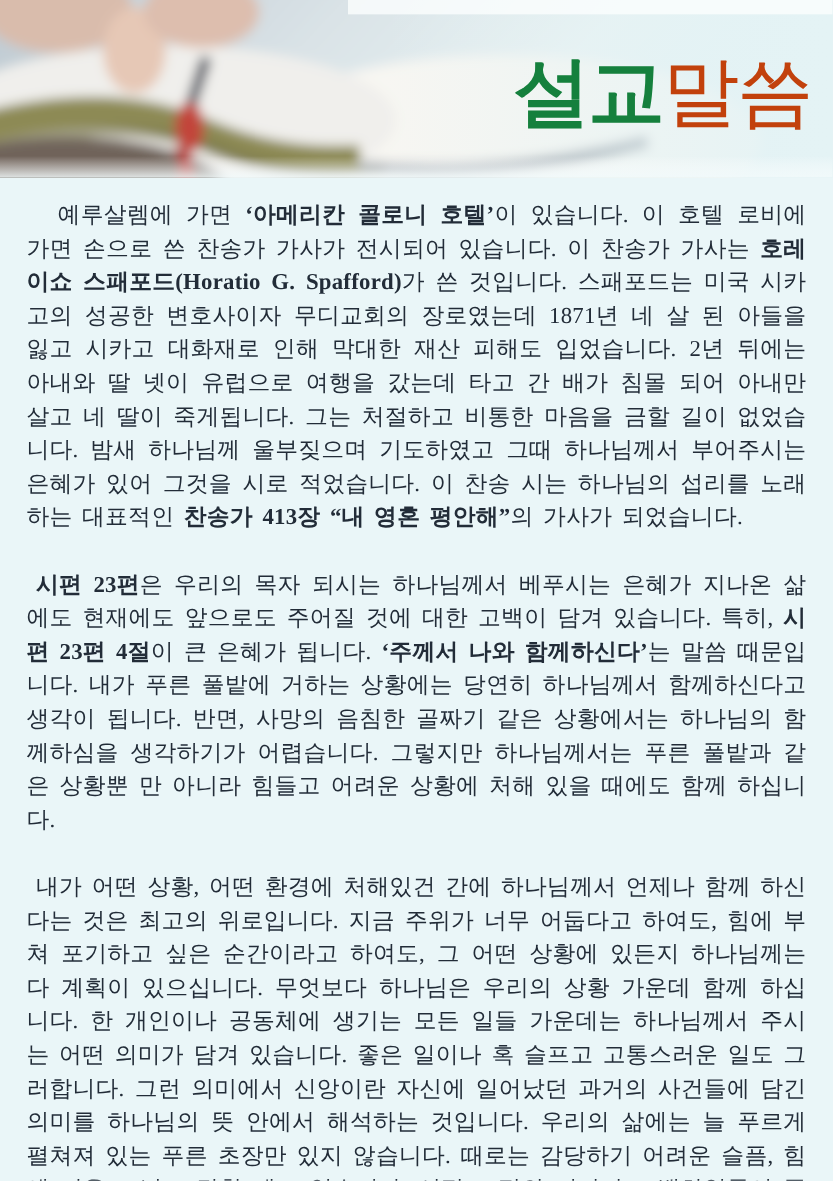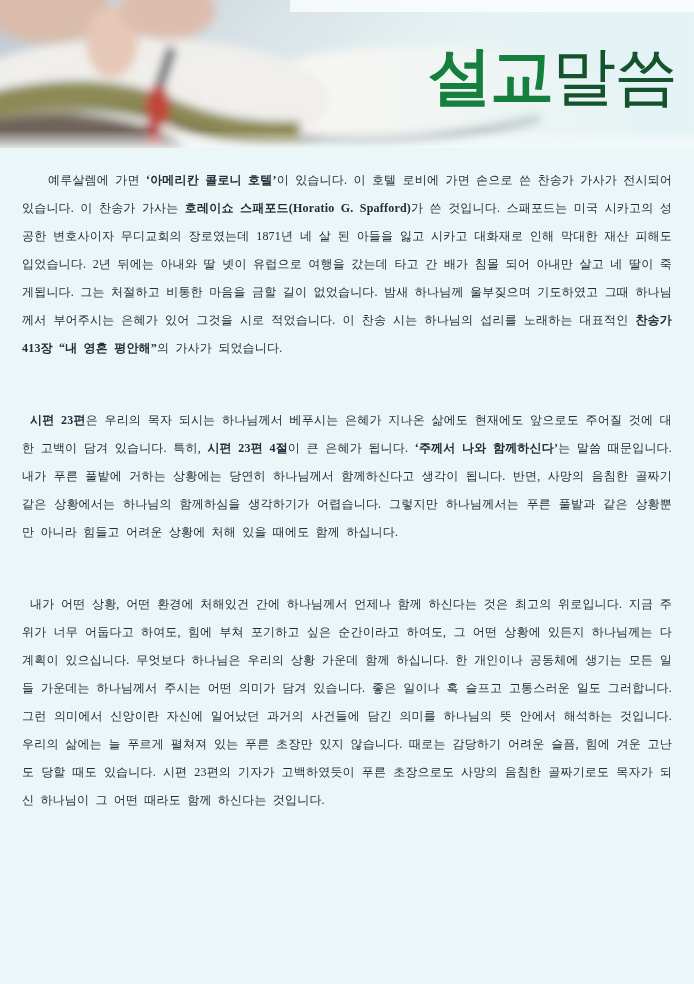--- a/index.html
+++ b/index.html
@@ -34,27 +34,27 @@
     white-space: nowrap;
   }
   .title .t-bold  { font-weight: 800; }
   .title .t-light { font-weight: 500; }
   
   .article {
     padding: 18px 22px 0 22px;
   }
   .para {
     margin: 0;
-    font-size: 12px;
+    font-size: 19px;
     line-height: 28px;
     text-align: justify;
     word-spacing: 3px;
     letter-spacing: 0.2px;
   }
-  .para.gap { margin-top: 44px; font-family: Liberation Serif, serif; }
+  .para.gap { margin-top: 28px; font-family: Liberation Serif, serif; }
   .para .b { font-weight: 700; }
 </style>
 </head>
 <body style="background: rgb(234, 246, 248); color: rgb(34, 44, 56);">
 
 <header class="banner">
 
   <svg width="694" height="148" viewBox="0 0 694 148" preserveAspectRatio="none" aria-hidden="true">
     <defs>
       <linearGradient id="photoBase" x1="0" y1="0" x2="1" y2="0.25">
@@ -100,21 +100,21 @@
       <ellipse cx="158" cy="106" rx="12" ry="21" fill="#c2453a"></ellipse>
       <path d="M 150 122 Q 160 140 152 156" stroke="#b8433f" stroke-width="11" fill="none"></path>
     </g>
 
     <rect x="320" y="0" width="374" height="148" fill="url(#rightFade)"></rect>
     <rect x="290" y="0" width="404" height="12" fill="#fbfefe" opacity="0.8"></rect>
     <rect x="0" y="130" width="694" height="18" fill="url(#bottomFade)"></rect>
   </svg>
 
   <div class="title">
-    <span class="t-bold" style="color: #15803d;">설교</span><span class="t-light" style="color: #14532d;">말씀</span>
+    <span class="t-bold" style="color: #15803d;">설교</span><span class="t-light" style="color: #c2410c;">말씀</span>
   </div>
 </header>
 
 <main class="article">
     <p class="para" style="text-indent: 26px;"><span>예루살렘에 가면 </span><span class="b">‘아메리칸 콜로니 호텔’</span><span>이 있습니다. 이 호텔 로비에 가면 손으로 쓴 찬송가 가사가 전시되어 있습니다. 이 찬송가 가사는 </span><span class="b">호레이쇼 스패포드(Horatio G. Spafford)</span><span>가 쓴 것입니다. 스패포드는 미국 시카고의 성공한 변호사이자 무디교회의 장로였는데 1871년 네 살 된 아들을 잃고 시카고 대화재로 인해 막대한 재산 피해도 입었습니다. 2년 뒤에는 아내와 딸 넷이 유럽으로 여행을 갔는데 타고 간 배가 침몰 되어 아내만 살고 네 딸이 죽게됩니다. 그는 처절하고 비통한 마음을 금할 길이 없었습니다. 밤새 하나님께 울부짖으며 기도하였고 그때 하나님께서 부어주시는 은혜가 있어 그것을 시로 적었습니다. 이 찬송 시는 하나님의 섭리를 노래하는 대표적인 </span><span class="b">찬송가 413장 “내 영혼 평안해”</span><span>의 가사가 되었습니다.</span></p>
     <p class="para gap" style="text-indent: 8px;"><span class="b">시편 23편</span><span>은 우리의 목자 되시는 하나님께서 베푸시는 은혜가 지나온 삶에도 현재에도 앞으로도 주어질 것에 대한 고백이 담겨 있습니다. 특히, </span><span class="b">시편 23편 4절</span><span>이 큰 은혜가 됩니다. </span><span class="b">‘주께서 나와 함께하신다’</span><span>는 말씀 때문입니다. 내가 푸른 풀밭에 거하는 상황에는 당연히 하나님께서 함께하신다고 생각이 됩니다. 반면, 사망의 음침한 골짜기 같은 상황에서는 하나님의 함께하심을 생각하기가 어렵습니다. 그렇지만 하나님께서는 푸른 풀밭과 같은 상황뿐 만 아니라 힘들고 어려운 상황에 처해 있을 때에도 함께 하십니다.</span></p>
     <p class="para gap" style="text-indent: 8px;"><span>내가 어떤 상황, 어떤 환경에 처해있건 간에 하나님께서 언제나 함께 하신다는 것은 최고의 위로입니다. 지금 주위가 너무 어둡다고 하여도, 힘에 부쳐 포기하고 싶은 순간이라고 하여도, 그 어떤 상황에 있든지 하나님께는 다 계획이 있으십니다. 무엇보다 하나님은 우리의 상황 가운데 함께 하십니다. 한 개인이나 공동체에 생기는 모든 일들 가운데는 하나님께서 주시는 어떤 의미가 담겨 있습니다. 좋은 일이나 혹 슬프고 고통스러운 일도 그러합니다. 그런 의미에서 신앙이란 자신에 일어났던 과거의 사건들에 담긴 의미를 하나님의 뜻 안에서 해석하는 것입니다. 우리의 삶에는 늘 푸르게 펼쳐져 있는 푸른 초장만 있지 않습니다. 때로는 감당하기 어려운 슬픔, 힘에 겨운 고난도 당할 때도 있습니다. 시편 23편의 기자가 고백하였듯이 푸른 초장으로도 사망의 음침한 골짜기로도 목자가 되신 하나님이 그 어떤 때라도 함께 하신다는 것입니다.</span></p>
   </main>
 
 </body></html>

